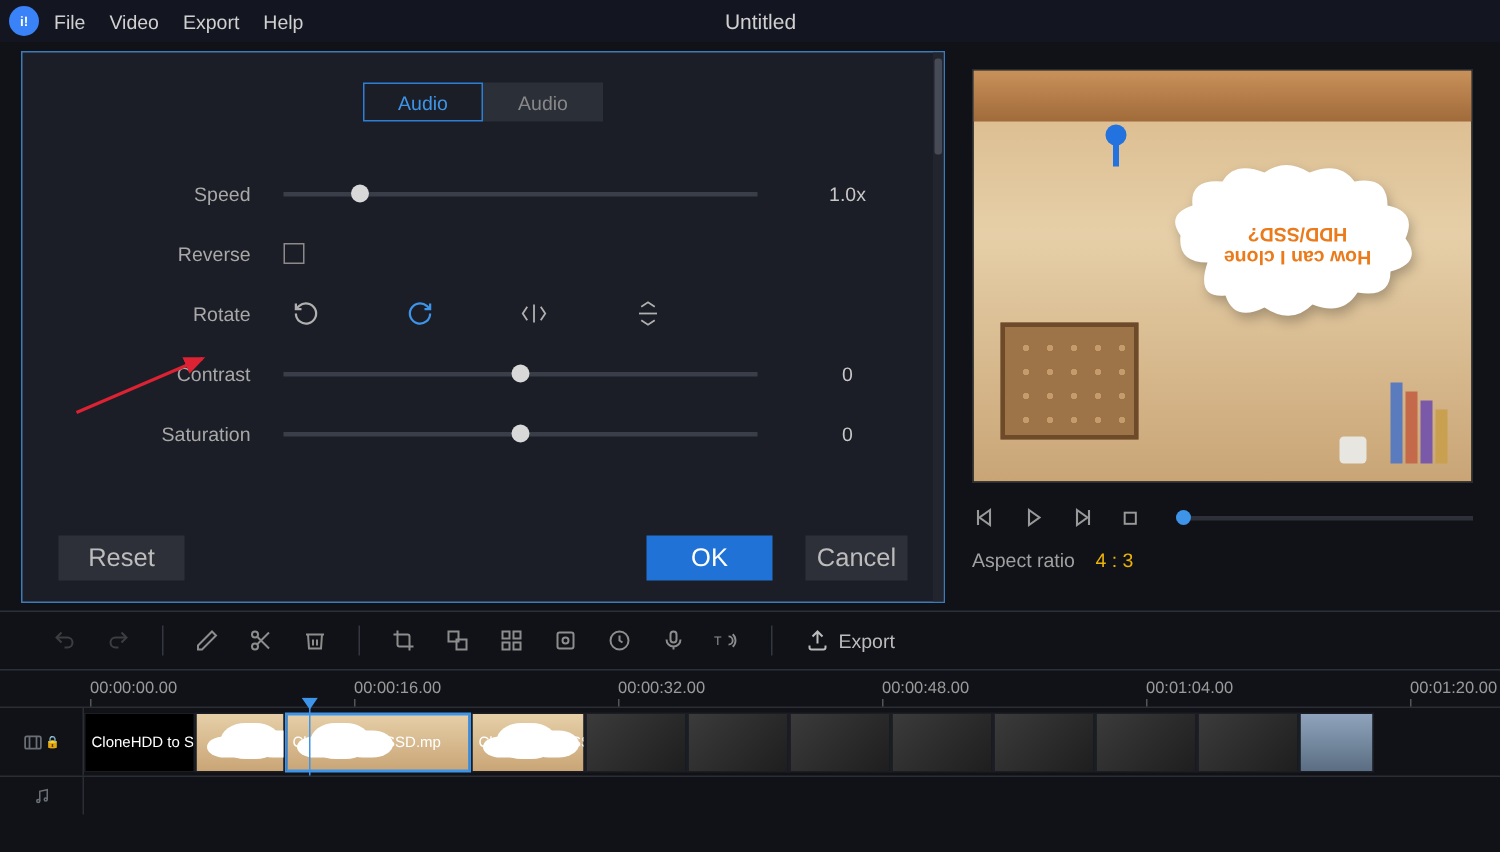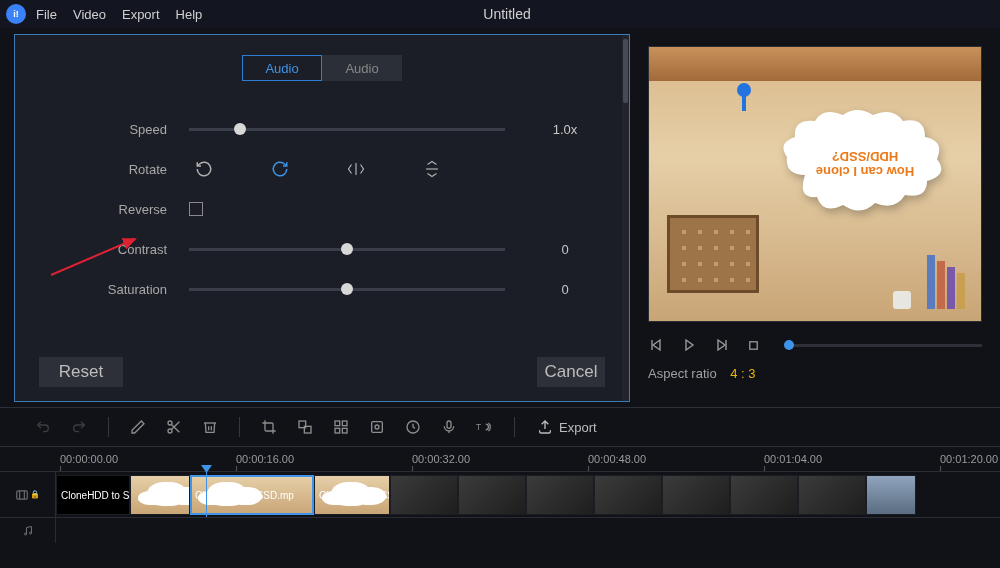--- a/index.html
+++ b/index.html
@@ -111,20 +111,28 @@
       <div class="lbl">Speed</div>
       <div class="controls">
         <div class="track">
             <div class="thumb" style="left:16%"></div>
           </div>
       </div>
       <div class="valcol">1.0x</div>
     </div>
 
     <div class="row">
+      <div class="lbl">Reverse</div>
+      <div class="controls">
+          <div class="cbox"></div>
+        </div>
+      <div class="valcol"></div>
+    </div>
+
+    <div class="row">
       <div class="lbl">Rotate</div>
       <div class="controls">
         <div class="rot-btns">
           <div class="rot-btn">
               <svg width="18" height="18" viewBox="0 0 24 24" fill="none" stroke="currentColor" stroke-width="2">
                 <path d="M3 12a9 9 0 1 0 3-6.7L3 8"></path>
                 <polyline points="3 3 3 8 8 8"></polyline>
               </svg>
             </div>
           <div class="rot-btn hl">
@@ -146,28 +154,20 @@
                 <polyline points="4 18 10 22 16 18"></polyline>
                 <line x1="2" y1="12" x2="18" y2="12"></line>
               </svg>
             </div>
         </div>
       </div>
       <div class="valcol"></div>
     </div>
 
     <div class="row">
-      <div class="lbl">Reverse</div>
-      <div class="controls">
-          <div class="cbox"></div>
-        </div>
-      <div class="valcol"></div>
-    </div>
-
-    <div class="row">
       <div class="lbl">Contrast</div>
       <div class="controls">
           <div class="track">
             <div class="thumb" style="left:50%"></div>
           </div>
         </div>
       <div class="valcol">0</div>
     </div>
 
     <div class="row">
@@ -176,20 +176,21 @@
           <div class="track">
             <div class="thumb" style="left:50%"></div>
           </div>
         </div>
       <div class="valcol">0</div>
     </div>
 
     <div class="btnbar">
       <div class="btn btn-reset">Reset</div>
       <div class="spacer"></div>
+      <div class="btn btn-ok">OK</div>
       <div class="btn btn-cancel">Cancel</div>
     </div>
 
     <div class="arrow">
       <svg width="100" height="40">
           <defs>
             <marker id="ah" markerWidth="8" markerHeight="8" refX="6" refY="3" orient="auto">
               <path d="M0,0 L7,3 L0,6 Z" fill="#d23"></path>
             </marker>
           </defs>

